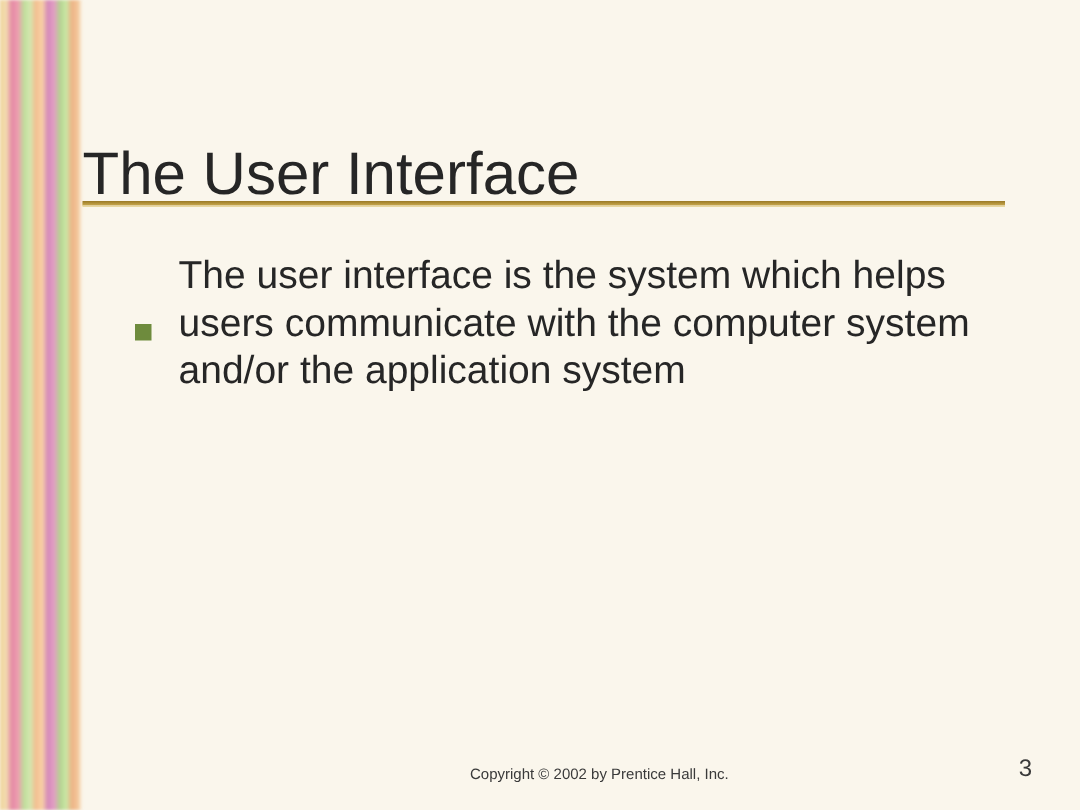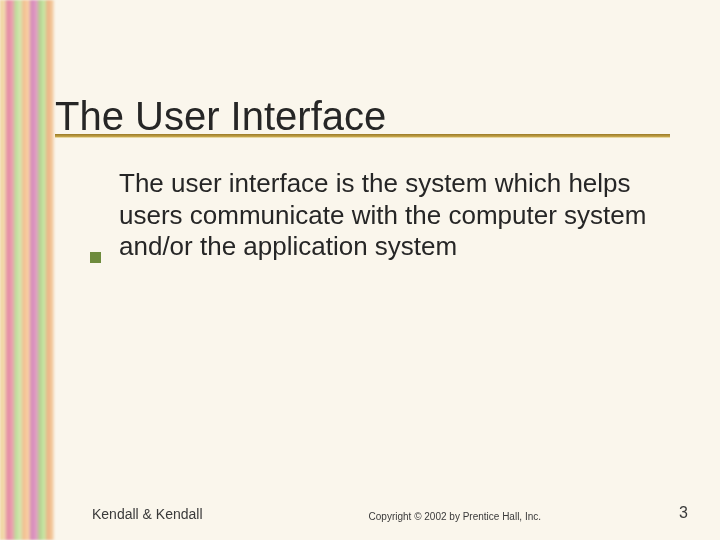--- a/index.html
+++ b/index.html
@@ -45,21 +45,21 @@
     background: linear-gradient(180deg, #9a7a26 0%, #c9a94f 100%);
     box-shadow: 0 1px 0 #e8d8a0;
   }
   .content {
     position: absolute;
     left: 90px; top: 168px;
     width: 580px;
   }
   .bullet-row {
     display: flex;
-    align-items: flex-end;
+    align-items: center;
     gap: 18px;
   }
   .bullet {
     width: 11px; height: 11px;
     background: #6e8b3d;
     margin-top: 11px;
     flex-shrink: 0;
   }
   .body-text {
     font-size: 26px;
@@ -106,18 +106,17 @@
   <div class="title-underline"></div>
 
   <div class="content">
     <div class="bullet-row">
       <div class="bullet"></div>
       <div class="body-text">The user interface is the system which helps users communicate with the computer system and/or the application system</div>
     </div>
   </div>
 
   <div class="footer">
-    <div class="footer-left">Kendall &amp; Kendall</div>
     <div class="footer-center">Copyright © 2002 by Prentice Hall, Inc.</div>
     <div class="footer-right">3</div>
   </div>
 
 </div>
 
 </body></html>

